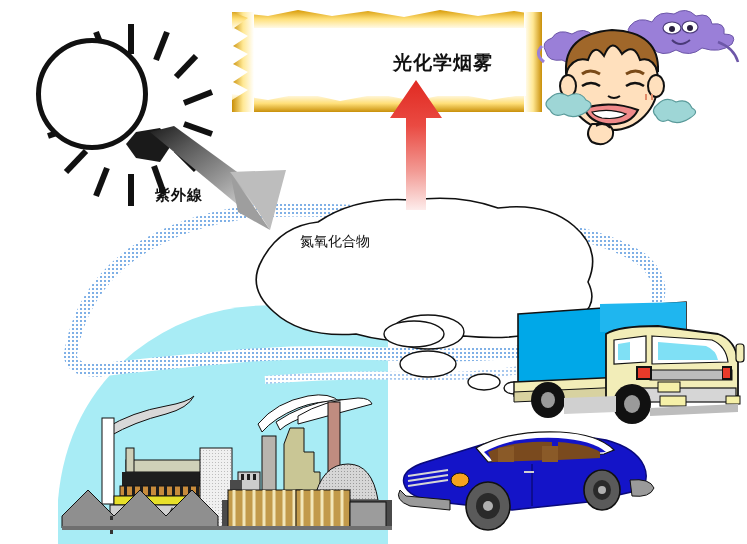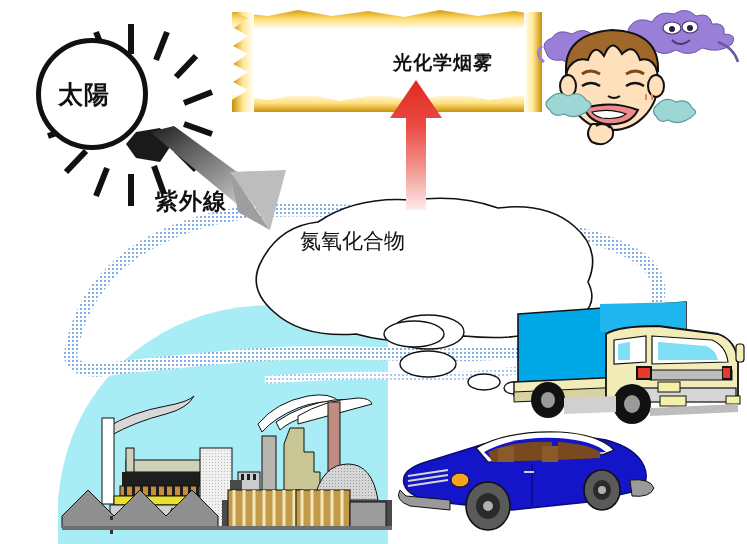--- a/index.html
+++ b/index.html
@@ -8,31 +8,31 @@
   .abs{position:absolute;}
   .lbl{font-weight:bold;color:#111;white-space:nowrap;letter-spacing:1px;}
 
   
   #sun-group{left:36px;top:20px;width:190px;height:190px;}
   #sun-disc{left:36px;top:38px;width:112px;height:112px;border:5px solid #111;border-radius:50%;background:#fff;box-sizing:border-box;}
   #sun-label{left:58px;top:78px;font-size:25px;}
 
   
   #uv-beam{left:120px;top:126px;width:200px;height:110px;}
-  #uv-label{left:155px;top:186px;font-size:23px;}
+  #uv-label{left:155px;top:186px;font-size:15px;}
 
   
   #scroll{left:228px;top:8px;width:316px;height:110px;}
   #smog-label{left:393px;top:50px;font-size:19px;}
 
   
   #reaction-label{left:330px;top:118px;font-size:23px;}
 
   
-  #cloud-text{left:300px;top:228px;font-size:21px;line-height:27px;text-align:center;color:#111;}
+  #cloud-text{left:300px;top:228px;font-size:14px;line-height:27px;text-align:center;color:#111;}
 
   
   #sky{left:58px;top:300px;width:330px;height:244px;}
 
   
   #boy{left:548px;top:8px;width:140px;height:140px;}
 
   
   svg{display:block;overflow:visible;}
 </style>
@@ -103,21 +103,20 @@
         <line x1="60" y1="176" x2="71" y2="148"></line>
         <line x1="30" y1="152" x2="50" y2="131"></line>
         <line x1="12" y1="116" x2="42" y2="106"></line>
         <line x1="12" y1="72" x2="42" y2="82"></line>
         <line x1="30" y1="36" x2="50" y2="57"></line>
         <line x1="60" y1="12" x2="71" y2="40"></line>
       </g>
     </svg>
   </div>
   <div class="abs" id="sun-disc"></div>
-  <div class="abs lbl" id="sun-label">太陽</div>
 
   <div class="abs" id="uv-beam">
     <svg width="200" height="110" viewBox="0 0 200 110">
       <defs>
         <linearGradient id="uvgrad" x1="0" y1="0" x2="1" y2="1">
           <stop offset="0%" stop-color="#1c1c1c"></stop>
           <stop offset="28%" stop-color="#5a5a5a"></stop>
           <stop offset="62%" stop-color="#9a9a9a"></stop>
           <stop offset="100%" stop-color="#e6e6e6"></stop>
         </linearGradient>

